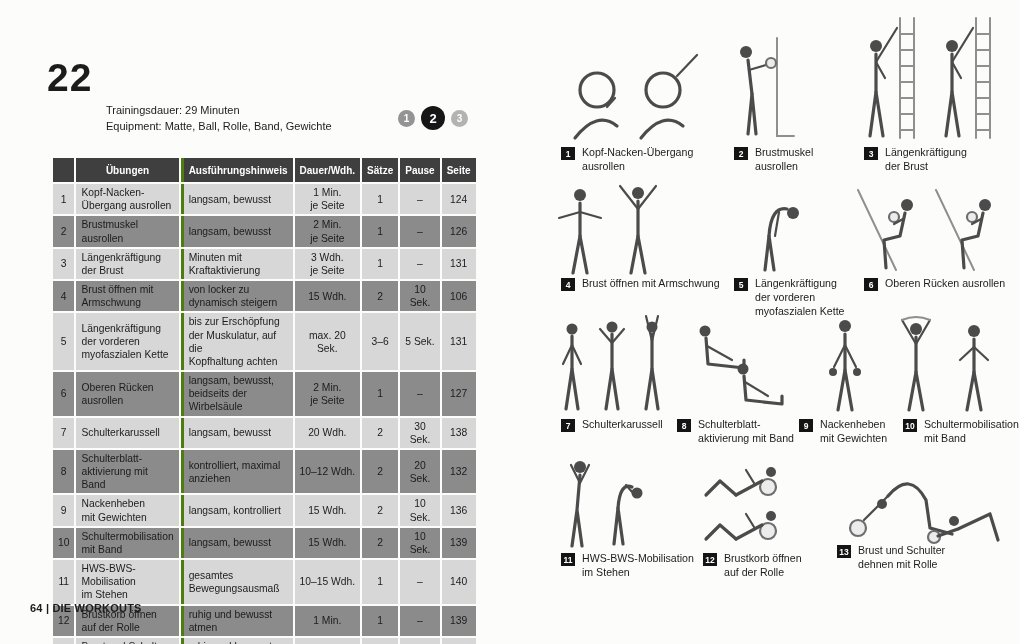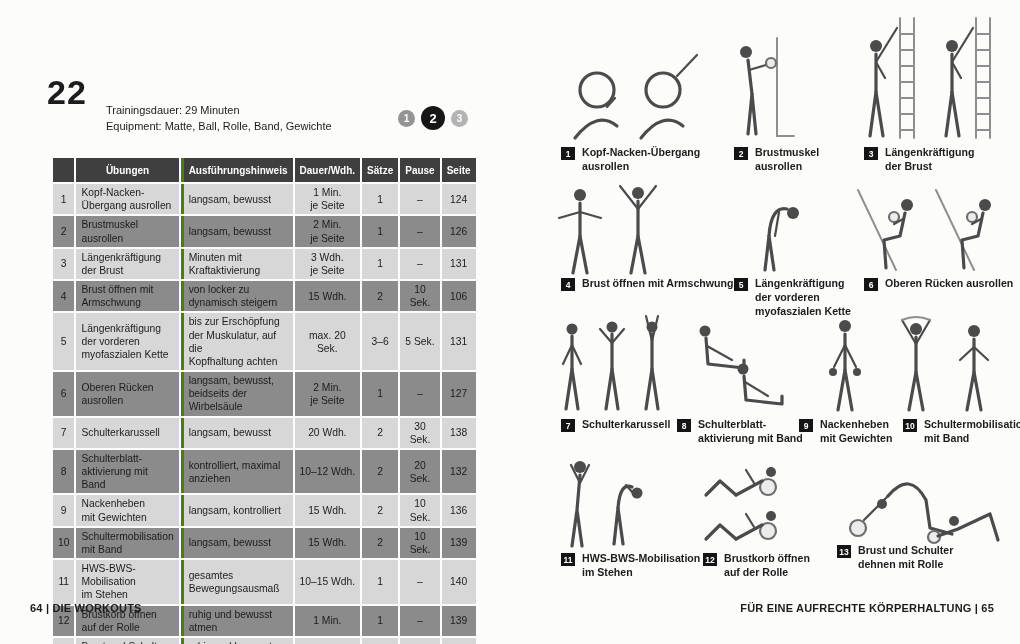--- a/index.html
+++ b/index.html
@@ -1,20 +1,20 @@
 <!DOCTYPE html>
 <html><head>
 <meta charset="utf-8">
 <style>
   html,body{margin:0;padding:0;background:#e8e8e6;}
   .spread{position:relative;width:1020px;height:644px;background:#fcfcfb;overflow:hidden;
           font-family:"Liberation Sans","DejaVu Sans",sans-serif;color:#1c1c1c;}
 
   
-  .wnum{position:absolute;left:47px;top:58px;font-size:34px;font-weight:800;letter-spacing:1px;line-height:1;margin-top:17px;}
+  .wnum{position:absolute;left:47px;top:58px;font-size:39px;font-weight:800;letter-spacing:1px;line-height:1;}
   .wtitle{position:absolute;left:106px;top:76px;font-size:17.5px;font-weight:700;}
   .wmeta1{position:absolute;left:106px;top:104px;font-size:11px;}
   .wmeta2{position:absolute;left:106px;top:120px;font-size:11px;}
 
   .dots{position:absolute;left:398px;top:106px;display:flex;align-items:center;gap:6px;}
   .dot{width:17px;height:17px;border-radius:50%;background:#949494;color:#fff;font-size:10px;font-weight:700;
        display:flex;align-items:center;justify-content:center;}
   .dot.active{width:24px;height:24px;background:#161616;font-size:13px;}
   .dot.dim{background:#b3b3b3;}
 
@@ -32,21 +32,21 @@
   th.hin,td.hin{border-left:3px solid #4d7c0f;}
 
   
   .foot{position:absolute;top:602px;font-size:11px;font-weight:700;letter-spacing:.2px;}
   .foot.l{left:30px;} .foot.r{right:26px;}
 
   
   .ex{position:absolute;display:flex;gap:7px;align-items:flex-start;}
   .badge{flex:0 0 auto;width:14px;height:13px;background:#141414;color:#fff;font-size:8.5px;font-weight:700;
          display:flex;align-items:center;justify-content:center;margin-top:1px;}
-  .ex-t{font-size:10.6px;font-weight:700;line-height:1.3;white-space:pre-line;}
+  .ex-t{font-size:10.6px;font-weight:400;line-height:1.3;white-space:pre-line;}
 
   
   svg.illu{position:absolute;}
   .st{stroke:#4b4b4b;stroke-width:3.2;stroke-linecap:round;stroke-linejoin:round;fill:none;}
   .tn{stroke:#4b4b4b;stroke-width:2.2;stroke-linecap:round;fill:none;}
   .hd{fill:#4b4b4b;stroke:none;}
   .eq{stroke:#6e6e6e;stroke-width:2.2;fill:#ececec;}
   .wl{stroke:#8f8f8f;stroke-width:2;fill:none;stroke-linecap:round;}
 </style>
 </head>
@@ -240,21 +240,20 @@
             <td class="c">2 Min.</td>
             <td class="c">1</td>
             <td class="c">–</td>
             <td class="c">127</td>
           </tr>
         </tbody>
     </table>
   </div>
 
   <div class="foot l">64  |  DIE WORKOUTS</div>
-  <div class="foot r">FÜR EINE AUFRECHTE KÖRPERHALTUNG  |  65</div>
 
   <svg class="illu" style="left:565px;top:50px" width="135" height="92" viewBox="0 0 135 92">
     <circle class="st" cx="32" cy="40" r="17"></circle>
       <path class="st" d="M10,88 Q32,60 52,76"></path>
       <path class="tn" d="M50,48 L42,57"></path>
     <circle class="st" cx="98" cy="40" r="17"></circle>
       <path class="st" d="M76,88 Q98,60 118,76"></path>
       <path class="tn" d="M112,26 L132,5"></path>
   </svg>
 

